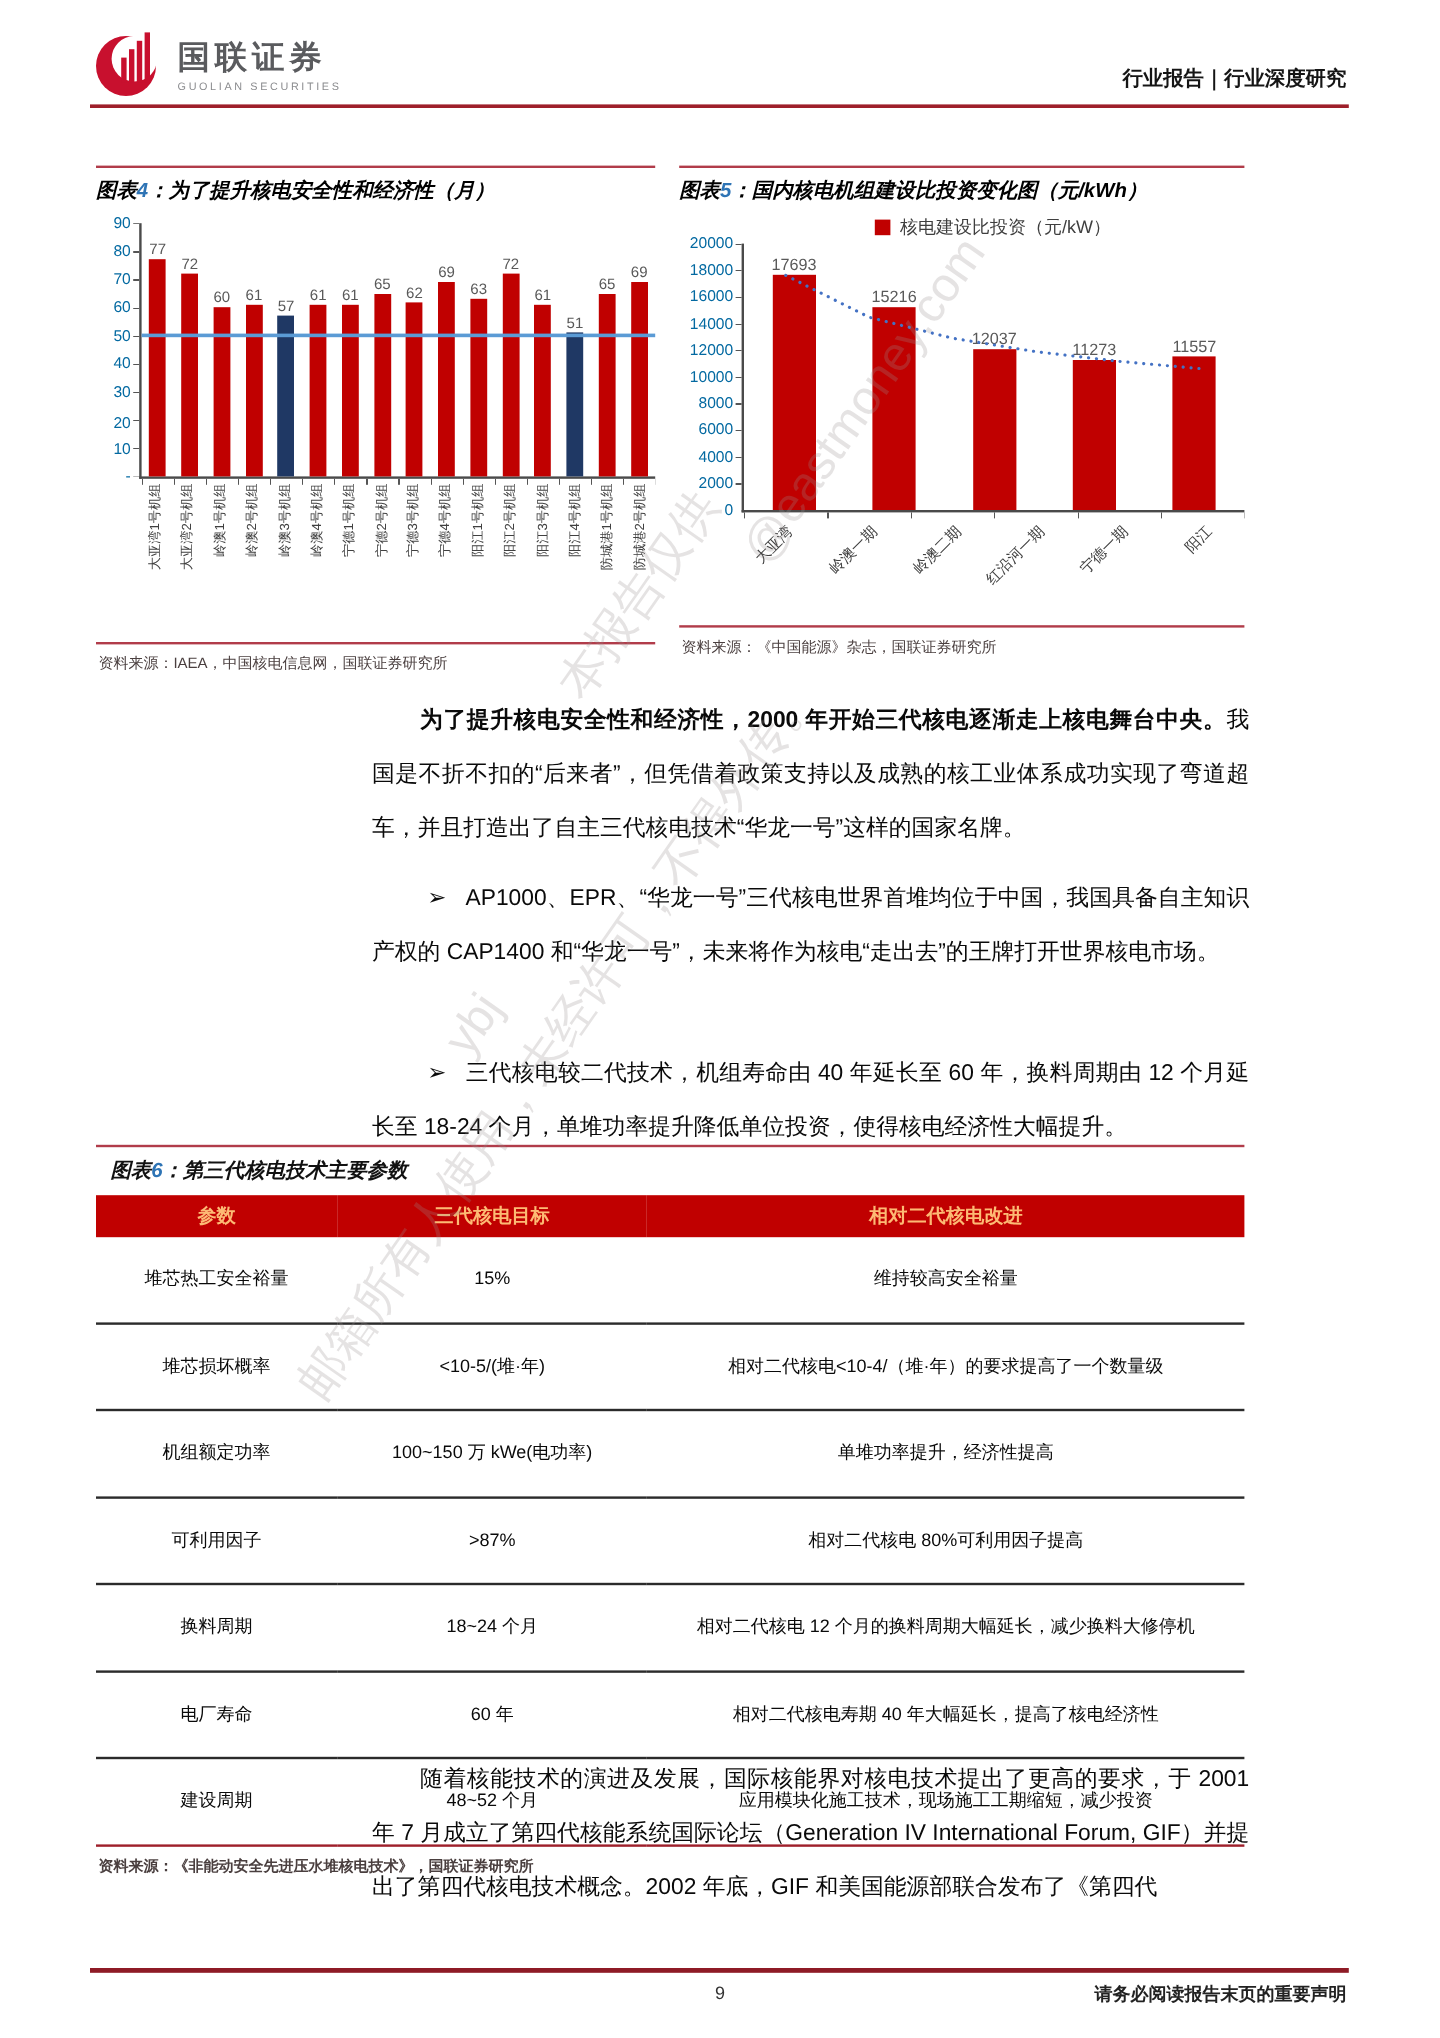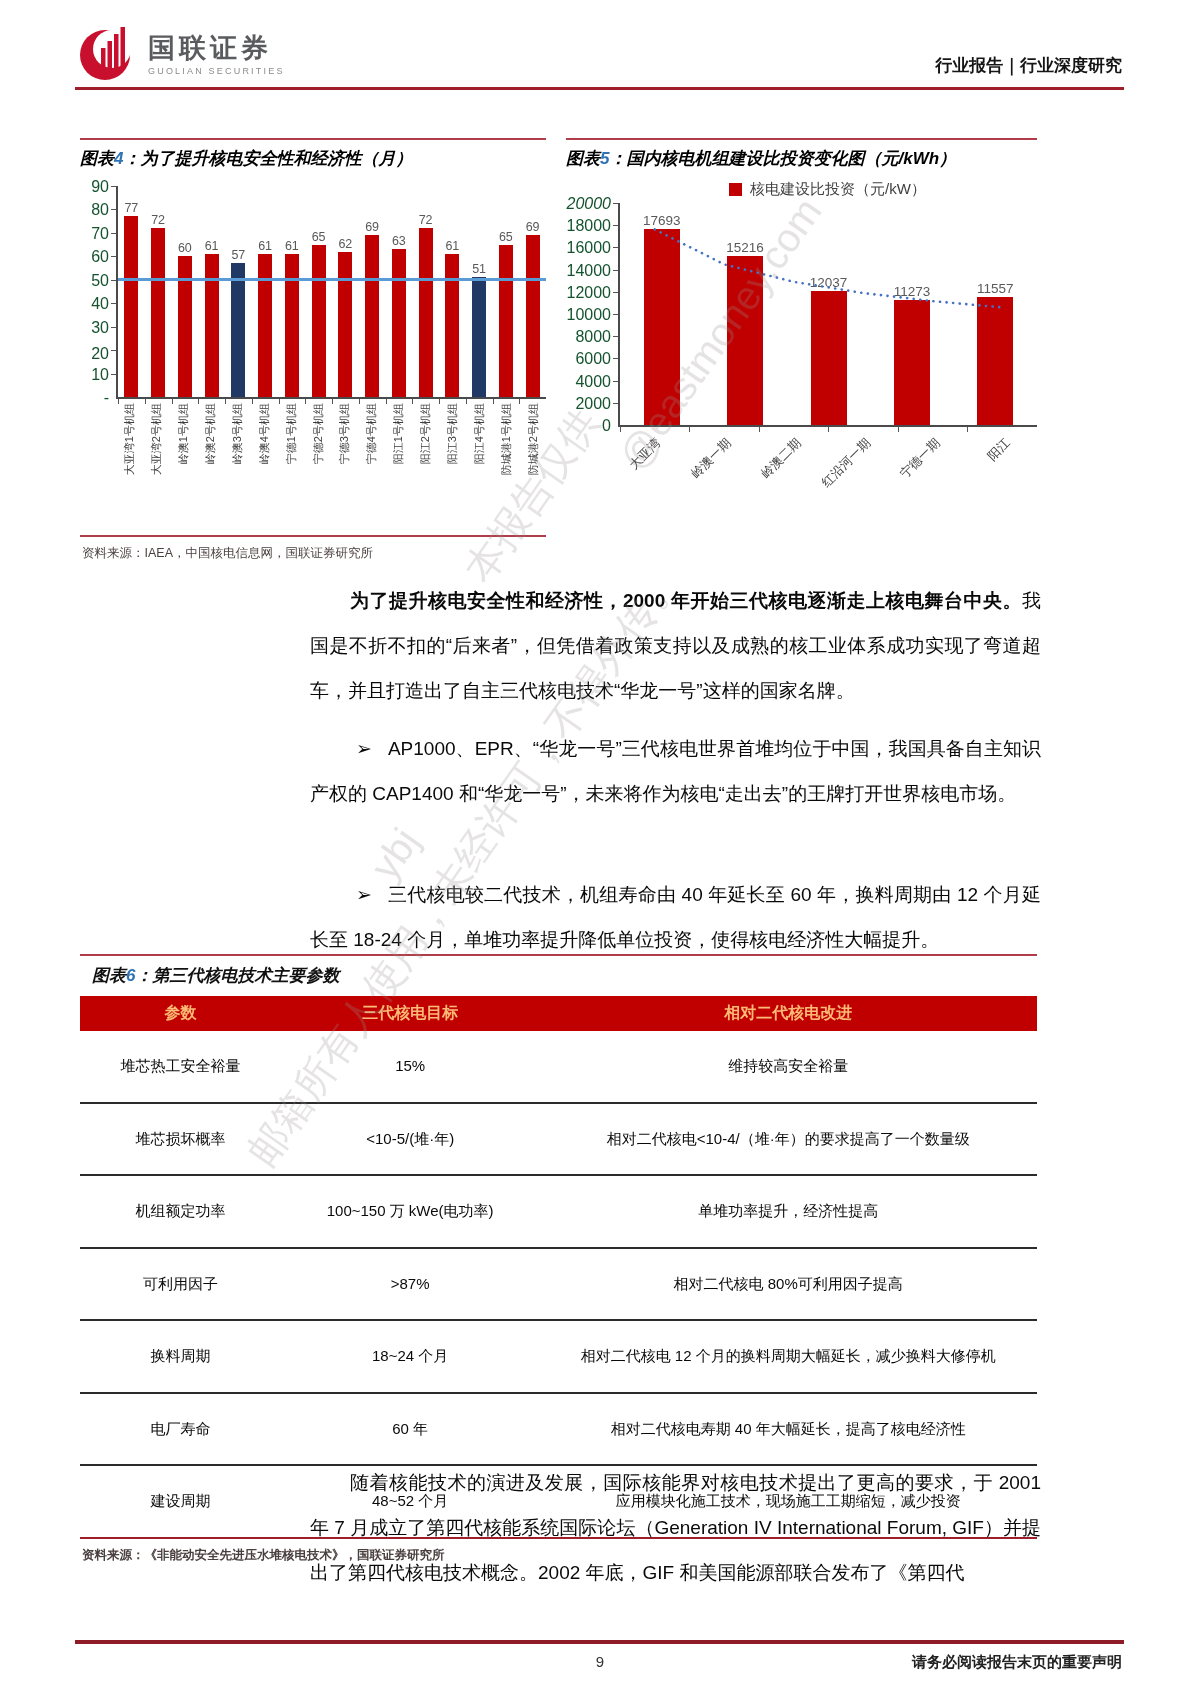--- a/index.html
+++ b/index.html
@@ -21,21 +21,21 @@
   .fig-num{color:#2E74B5;}
   .legend{margin:10px 0 4px 52px;display:flex;align-items:center;justify-content:center;gap:8px;
           font-size:15px;color:#3f3f3f;}
   .legend .sq{width:13px;height:13px;background:#C00000;}
   .chart-wrap{display:flex;}
   #fig4 .chart-wrap{margin-top:16px;}
   #fig5 .chart-wrap{margin-top:4px;}
   .yaxis{position:relative;}
   #fig4 .yaxis{width:36px;height:211px;}
   #fig5 .yaxis{width:52px;height:222px;}
-  .ylab{position:absolute;right:7px;font-size:16px;color:#14532d;white-space:nowrap;}
+  .ylab{position:absolute;right:7px;font-size:13px;color:#0369a1;white-space:nowrap;}
   .plot{position:relative;flex:1;border-left:2px solid #4a4a4a;border-bottom:2px solid #4a4a4a;}
   #fig4 .plot{height:211px;}
   #fig5 .plot{height:222px;}
   .plot::after{content:'';position:absolute;left:0;right:0;bottom:-7px;height:5px;
                background:repeating-linear-gradient(to right,#555 0 1px,transparent 1px var(--xstep));}
   .plot::before{content:'';position:absolute;left:-7px;top:0;bottom:0;width:5px;
                background:repeating-linear-gradient(to bottom,#555 0 1px,transparent 1px var(--ystep));}
   #fig4 .plot{--xstep:calc(100%/16);--ystep:calc(100%/9);}
   #fig5 .plot{--xstep:calc(100%/6);--ystep:calc(100%/10);}
   .bars{position:absolute;inset:0;display:flex;align-items:flex-end;z-index:2;}
@@ -256,21 +256,21 @@
   </section>
 
   <section class="fig" id="fig5">
     <div class="fig-title"><span>图表</span><span class="fig-num">5</span><span>：国内核电机组建设比投资变化图（元/kWh）</span></div>
     <div class="legend">
       <span class="sq"></span>
       <span>核电建设比投资（元/kW）</span>
     </div>
     <div class="chart-wrap">
       <div class="yaxis">
-          <div class="ylab" style="top: -8px; font-style: italic;">20000</div>
+          <div class="ylab" style="top: -8px;">20000</div>
           <div class="ylab" style="top: 14.2px;">18000</div>
           <div class="ylab" style="top: 36.4px;">16000</div>
           <div class="ylab" style="top: 58.6px;">14000</div>
           <div class="ylab" style="top: 80.8px;">12000</div>
           <div class="ylab" style="top: 103px;">10000</div>
           <div class="ylab" style="top: 125.2px;">8000</div>
           <div class="ylab" style="top: 147.4px;">6000</div>
           <div class="ylab" style="top: 169.6px;">4000</div>
           <div class="ylab" style="top: 191.8px;">2000</div>
           <div class="ylab" style="top: 214px;">0</div>
@@ -316,20 +316,21 @@
         <div class="xslot">
           <span>红沿河一期</span>
         </div>
         <div class="xslot">
           <span>宁德一期</span>
         </div>
         <div class="xslot">
           <span>阳江</span>
         </div>
       </div>
+    <div class="fig-src">资料来源：《中国能源》杂志，国联证券研究所</div>
   </section>
 
   <p class="para indent" id="p1"><span class="b">为了提升核电安全性和经济性，2000 年开始三代核电逐渐走上核电舞台中央。</span><span>我国是不折不扣的“后来者”，但凭借着政策支持以及成熟的核工业体系成功实现了弯道超车，并且打造出了自主三代核电技术“华龙一号”这样的国家名牌。</span></p>
 
   <p class="para bullet" id="b1"><span class="marker">➢</span><span>AP1000、EPR、“华龙一号”三代核电世界首堆均位于中国，我国具备自主知识产权的 CAP1400 和“华龙一号”，未来将作为核电“走出去”的王牌打开世界核电市场。</span></p>
 
   <p class="para bullet" id="b2"><span class="marker">➢</span><span>三代核电较二代技术，机组寿命由 40 年延长至 60 年，换料周期由 12 个月延长至 18-24 个月，单堆功率提升降低单位投资，使得核电经济性大幅提升。</span></p>
 
   <section class="tbl-sec">
     <div class="tbl-cap"><span>图表</span><span class="fig-num">6</span><span>：第三代核电技术主要参数</span></div>

